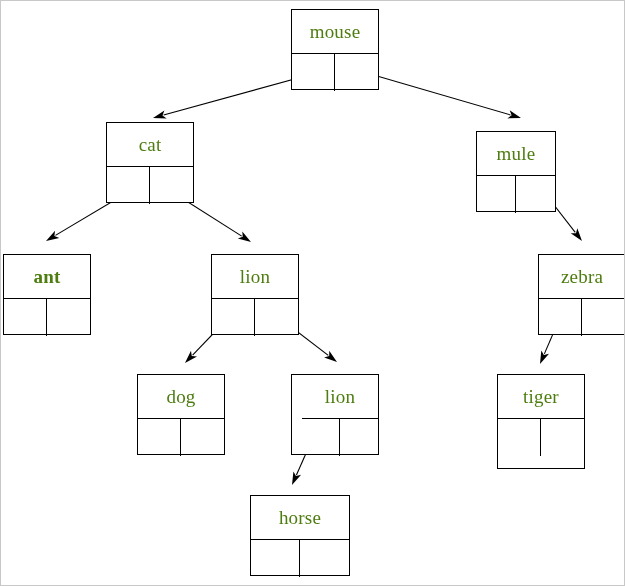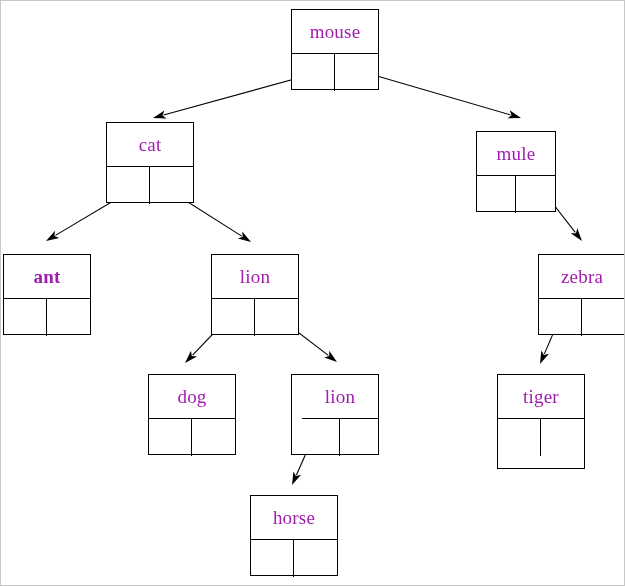--- a/index.html
+++ b/index.html
@@ -34,21 +34,21 @@
     border: 1.4px solid #000000;
   }
   .node-label {
     box-sizing: border-box;
     width: 100%;
     display: flex;
     align-items: center;
     justify-content: center;
     font-size: 19px;
     line-height: 1;
-    color: #a21caf;
+    color: #4d7c0f;
     letter-spacing: 0.2px;
     border-bottom: 1.4px solid #000000;
   }
   .node-ptrs {
     box-sizing: border-box;
     display: flex;
     width: 100%;
   }
   .ptr-cell {
     box-sizing: border-box;
@@ -136,42 +136,42 @@
           <div class="ptr-cell right"></div>
         </div>
       </div>
       <div class="node" style="left: 537px; top: 253px; width: 88px; height: 81px;">
         <div class="node-label" style="height: 44px;">zebra</div>
         <div class="node-ptrs" style="height: 37px;">
           <div class="ptr-cell left"></div>
           <div class="ptr-cell right"></div>
         </div>
       </div>
-      <div class="node" style="left: 147px; top: 373px; width: 88px; height: 81px;">
+      <div class="node" style="left: 136px; top: 373px; width: 88px; height: 81px;">
         <div class="node-label" style="height: 44px;">dog</div>
         <div class="node-ptrs" style="height: 37px;">
           <div class="ptr-cell left"></div>
           <div class="ptr-cell right"></div>
         </div>
       </div>
       <div class="node" style="left: 290px; top: 373px; width: 88px; height: 81px; padding-left: 10px;">
         <div class="node-label" style="height: 44px;">lion</div>
         <div class="node-ptrs" style="height: 37px;">
           <div class="ptr-cell left"></div>
           <div class="ptr-cell right"></div>
         </div>
       </div>
       <div class="node" style="left: 496px; top: 373px; width: 88px; height: 95px;">
         <div class="node-label" style="height: 44px;">tiger</div>
         <div class="node-ptrs" style="height: 37px;">
           <div class="ptr-cell left"></div>
           <div class="ptr-cell right"></div>
         </div>
       </div>
-      <div class="node" style="left: 249px; top: 494px; width: 88px; height: 81px;">
+      <div class="node" style="left: 249px; top: 494px; width: 100px; height: 81px;">
         <div class="node-label" style="height: 44px;">horse</div>
         <div class="node-ptrs" style="height: 37px;">
           <div class="ptr-cell left"></div>
           <div class="ptr-cell right"></div>
         </div>
       </div>
     </div>
 </div>
 
 </body></html>

